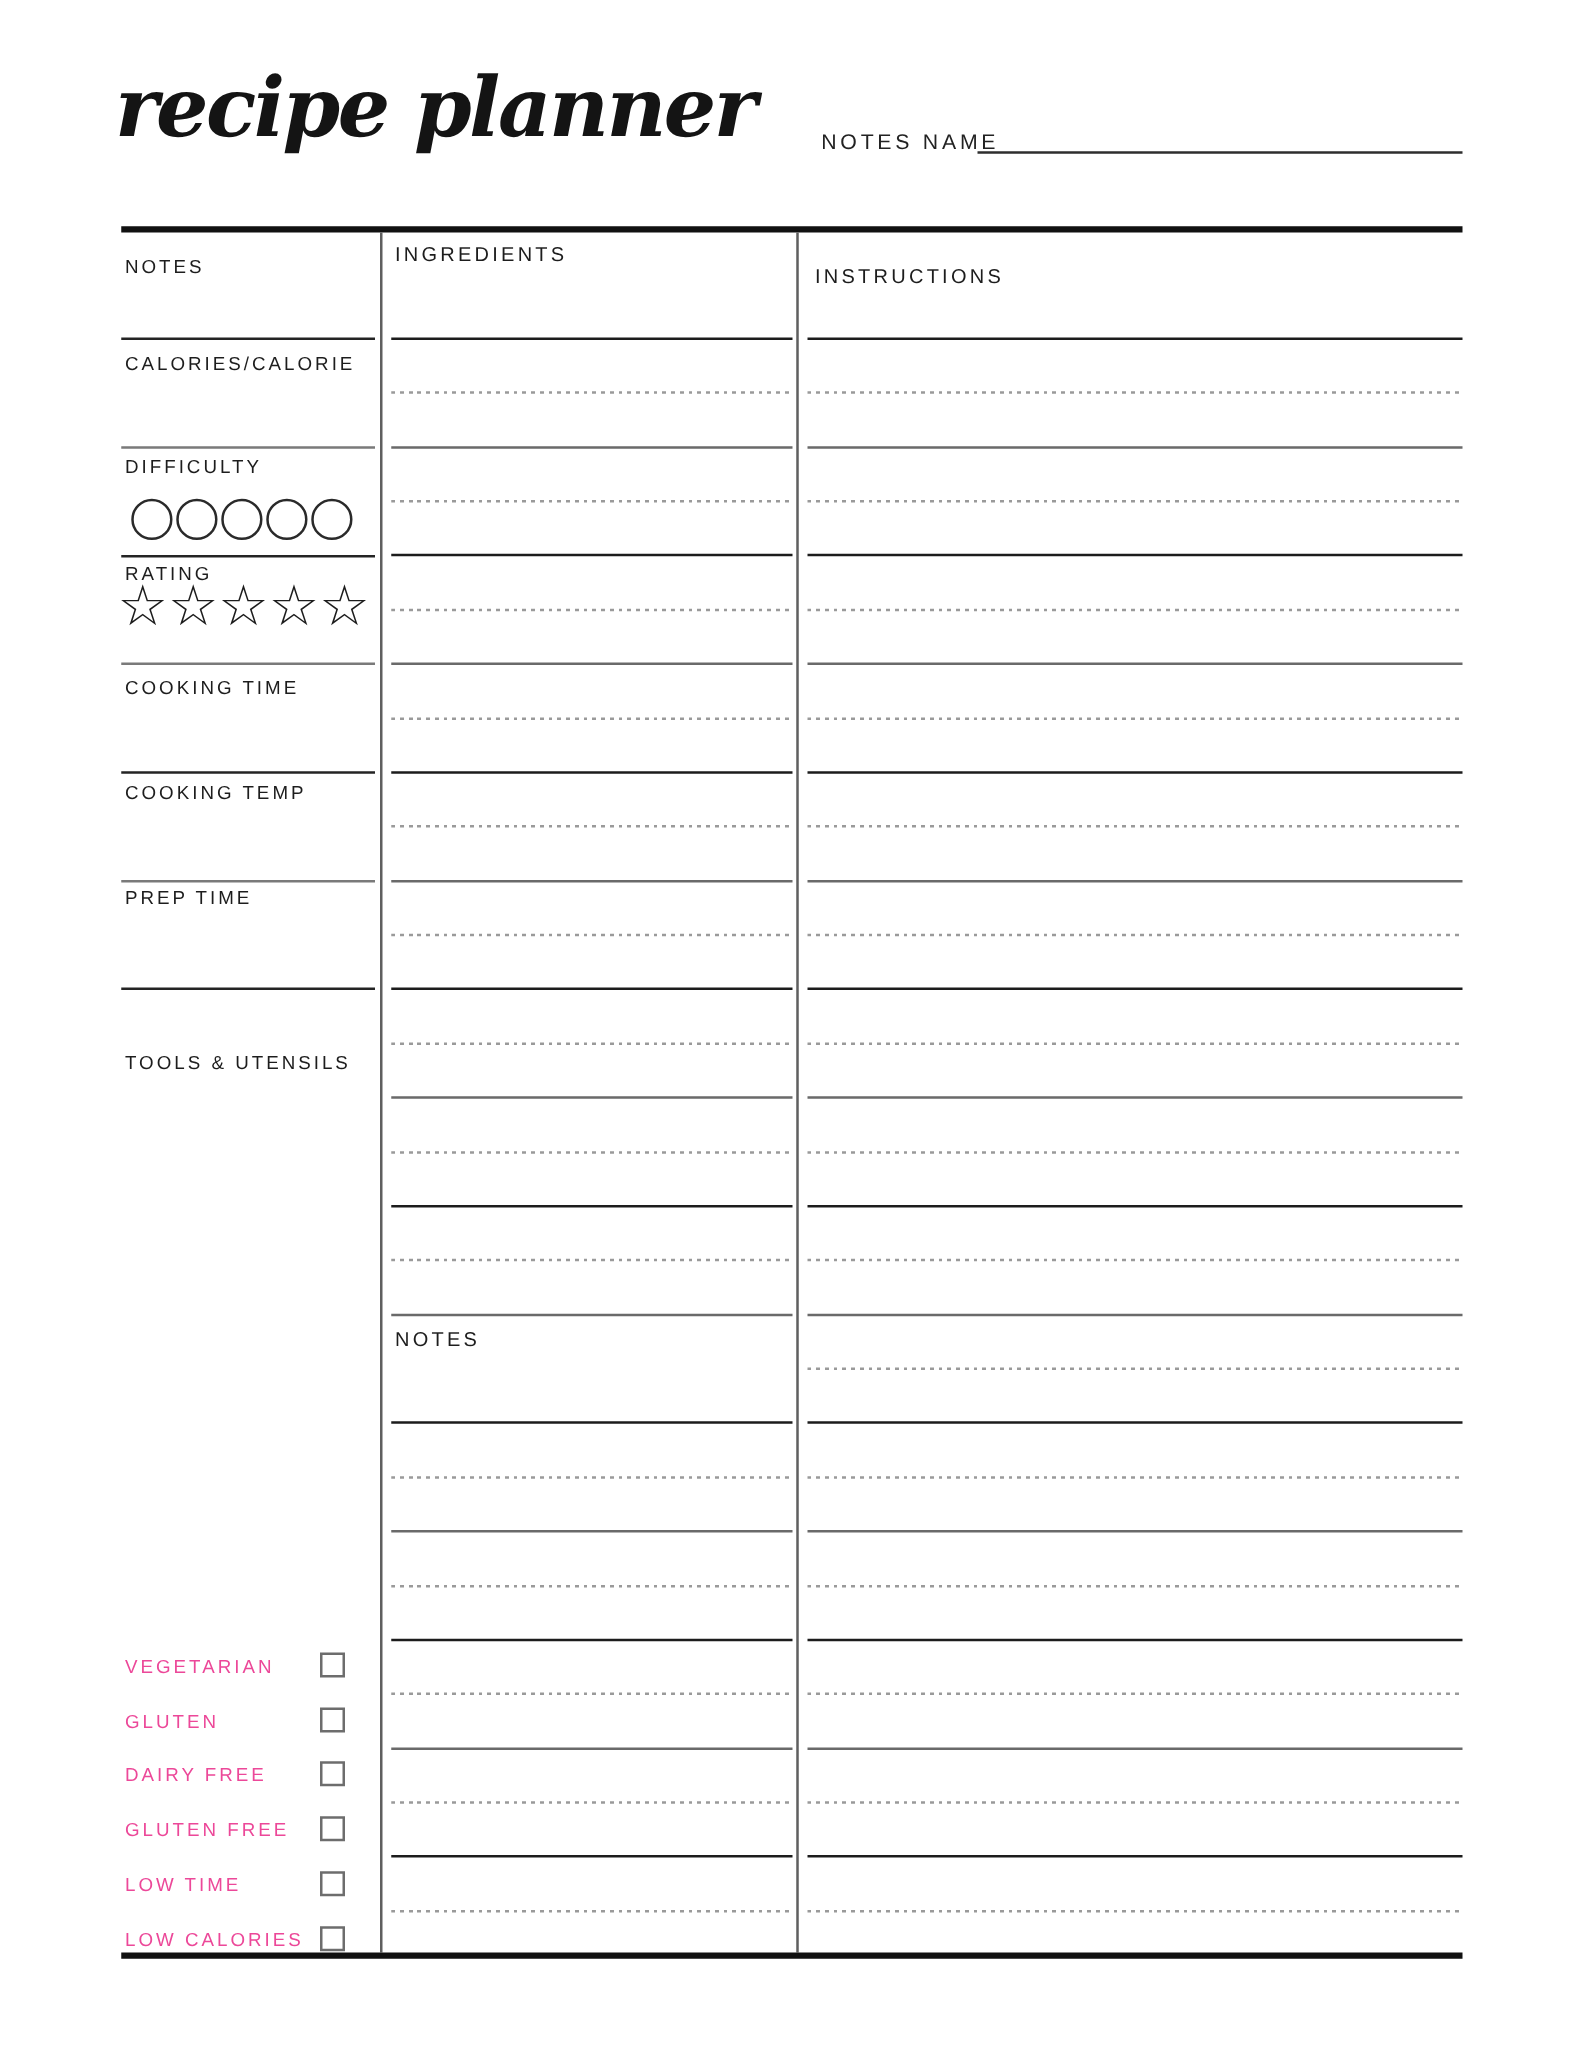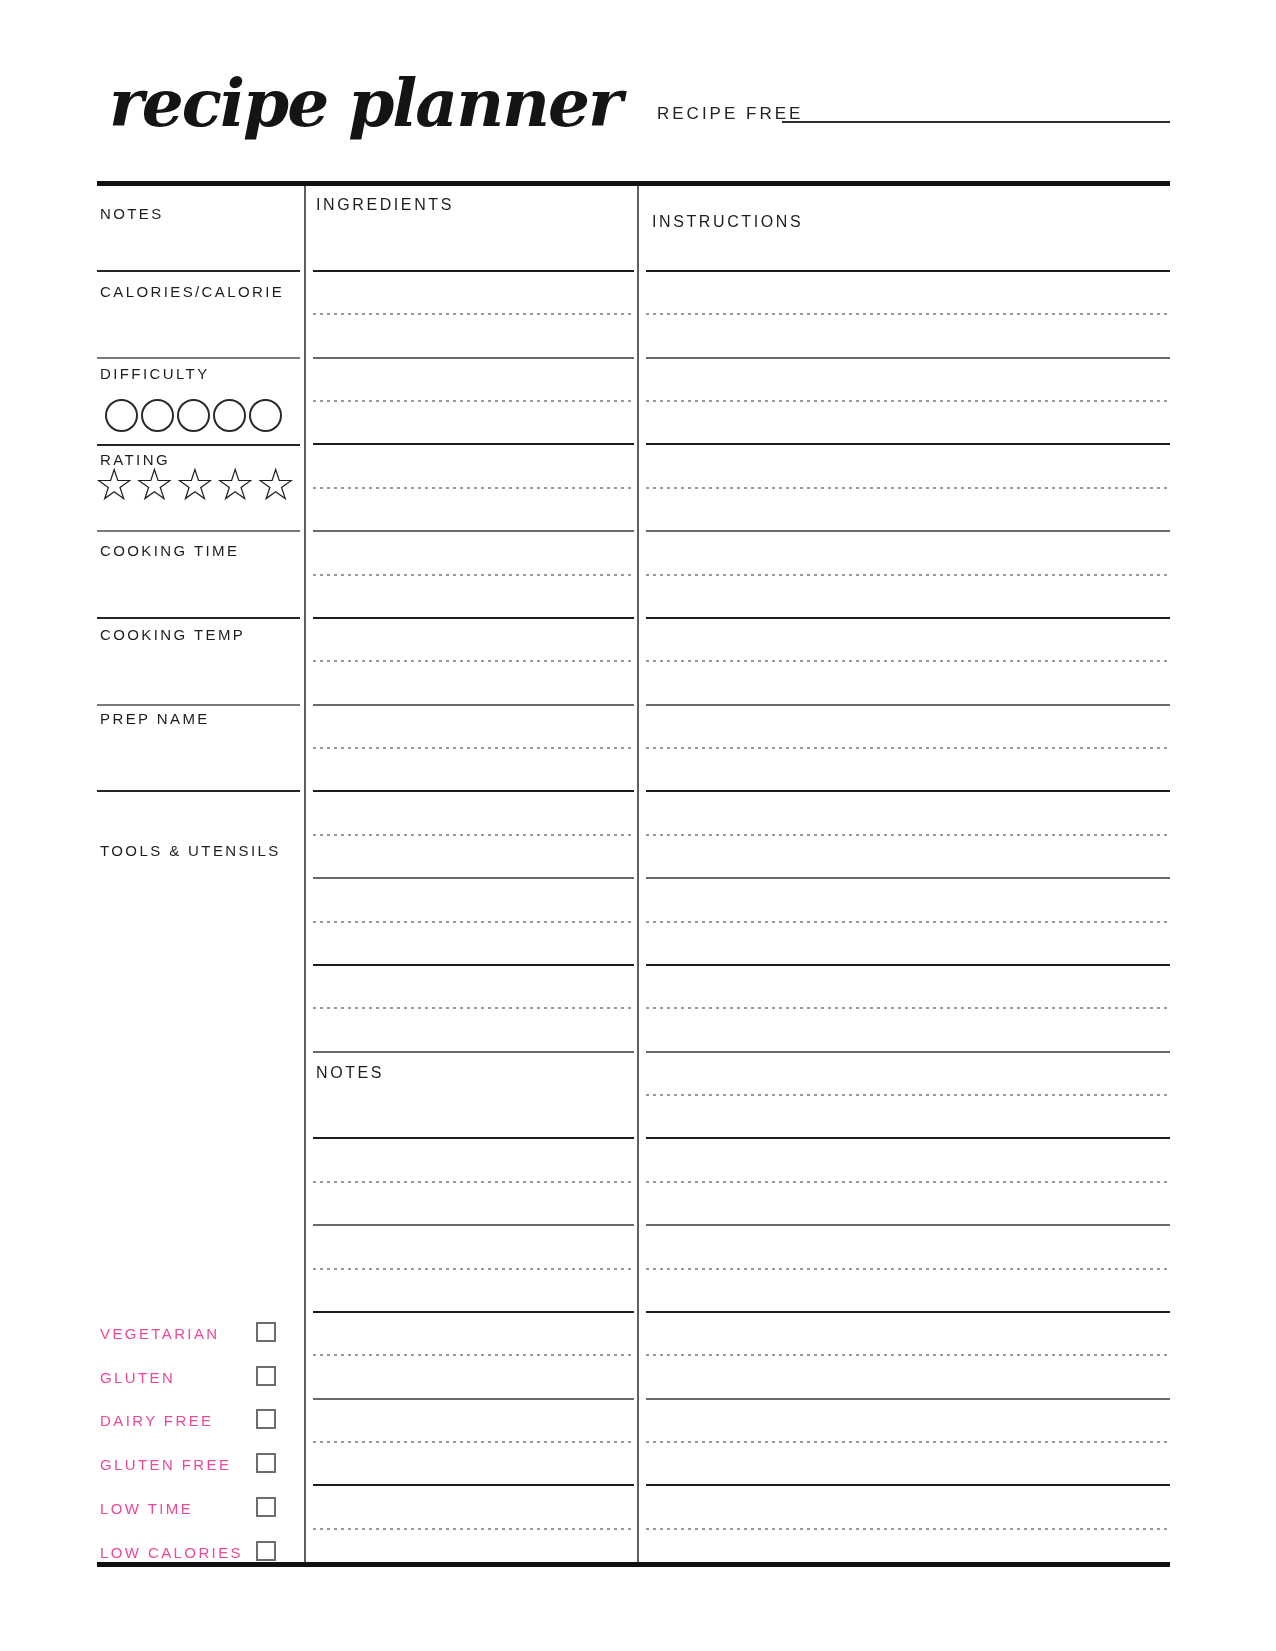--- a/index.html
+++ b/index.html
@@ -10,21 +10,21 @@
     font-family:"Liberation Sans", sans-serif;
     color:#1d1d1d;
     overflow:hidden;
   }
   
   .title{
     position:absolute;left:92px;top:50px;
     font-family:cursive,"DejaVu Serif",serif;
     font-style:italic;font-weight:700;
     font-size:66px;line-height:1.1;
-    letter-spacing:-2px;color:#141414;margin:17px;
+    letter-spacing:-2px;color:#141414;margin:0;
   }
   .recipe-name-label{
     position:absolute;left:657px;top:104px;
     font-size:17px;letter-spacing:3px;color:#222;
     white-space:nowrap;
   }
   .recipe-name-line{
     position:absolute;left:782px;top:121px;width:388px;height:0;
     border-top:2px solid #2e2e2e;
   }
@@ -90,34 +90,34 @@
     position:absolute;left:256px;width:20px;height:20px;
     border:2px solid #6d6d6d;box-sizing:border-box;background:#fff;
   }
 </style>
 </head>
 <body>
 
 <div class="page">
 
   <h1 class="title">recipe planner</h1>
-  <span class="recipe-name-label">RECIPE FREE</span>
+  <span class="recipe-name-label">NOTES NAME</span>
   <div class="recipe-name-line"></div>
   <div class="header-rule"></div>
 
   <div class="v-divider left"></div>
   <div class="v-divider right"></div>
 
   <span class="sb-label" style="top:205px">NOTES</span>
   <span class="sb-label" style="top:283px">CALORIES/CALORIE</span>
   <span class="sb-label" style="top:365px">DIFFICULTY</span>
   <span class="sb-label" style="top:451px">RATING</span>
   <span class="sb-label" style="top:542px">COOKING TIME</span>
   <span class="sb-label" style="top:626px">COOKING TEMP</span>
-  <span class="sb-label" style="top:710px">PREP NAME</span>
+  <span class="sb-label" style="top:710px">PREP TIME</span>
   <span class="sb-label" style="top:842px">TOOLS &amp; UTENSILS</span>
 
   <div class="sb-divider" style="top:270px"></div>
   <div class="sb-divider alt" style="top:357px"></div>
   <div class="sb-divider" style="top:444px"></div>
   <div class="sb-divider alt" style="top:530px"></div>
   <div class="sb-divider" style="top:617px"></div>
   <div class="sb-divider alt" style="top:704px"></div>
   <div class="sb-divider" style="top:790px"></div>
 

